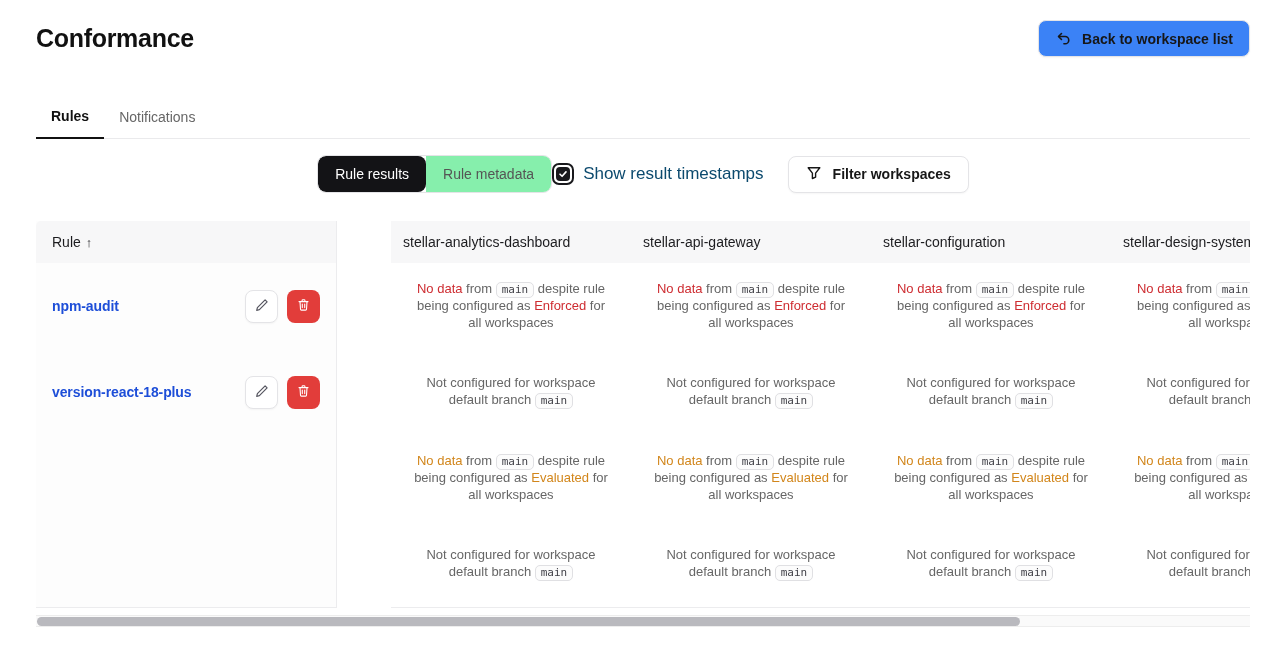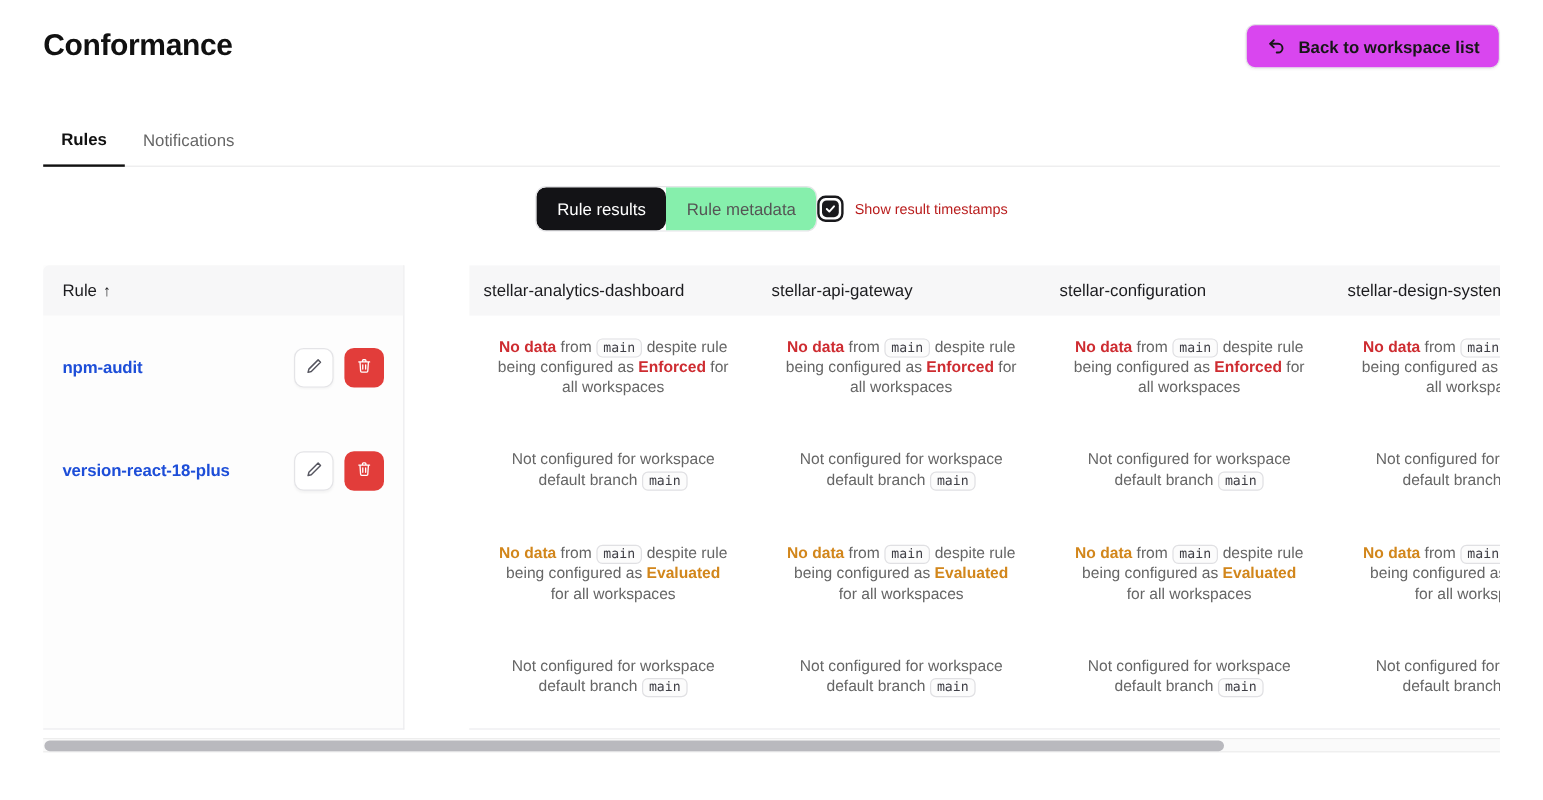--- a/index.html
+++ b/index.html
@@ -10,21 +10,21 @@
     color: #171717;
   }
   .page { padding: 0 36px; position: relative; width: 1286px; }
 
   
   .topbar { display: flex; justify-content: space-between; align-items: center; margin-top: 20px; }
   .page-title { font-size: 25px; font-weight: 700; letter-spacing: -0.3px; color: #111; }
   .back-btn {
     display: inline-flex; align-items: center; gap: 10px;
     height: 37px; padding: 0 16px;
-    background: #d946ef; border: 1px solid #e4e4e7; border-radius: 8px;
+    background: #3b82f6; border: 1px solid #e4e4e7; border-radius: 8px;
     font-size: 14px; font-weight: 600; color: #171717;
     box-shadow: 0 1px 2px rgba(0,0,0,.04); cursor: pointer;
     font-family: inherit;
   }
   .back-btn svg { display: block; }
 
   
   .tabs { display: flex; margin-top: 51px; border-bottom: 1px solid #eaeaec; }
   .tab {
     padding: 0 15px 13px 15px; font-size: 14px; font-weight: 500;
@@ -50,21 +50,21 @@
   .checkbox-group { display: flex; align-items: center; gap: 9px; cursor: pointer; }
   .checkbox {
     width: 22px; height: 22px; border: 2px solid #19191c; border-radius: 7px;
     background: #fff; display: flex; align-items: center; justify-content: center;
   }
   .checkbox-inner {
     width: 14px; height: 14px; border-radius: 4px; background: #19191c;
     display: none; align-items: center; justify-content: center;
   }
   .checkbox.checked .checkbox-inner { display: flex; }
-  .checkbox-label { font-size: 12px; color: #b91c1c; }
+  .checkbox-label { font-size: 17px; color: #0c4a6e; }
   .filter-btn {
     display: inline-flex; align-items: center; gap: 11px;
     height: 37px; padding: 0 17px;
     background: #fff; border: 1px solid #e4e4e7; border-radius: 8px;
     font-size: 14px; font-weight: 600; color: #171717;
     box-shadow: 0 1px 2px rgba(0,0,0,.04); cursor: pointer; font-family: inherit;
   }
 
   
   .table-wrap { display: flex; margin-top: 28px; gap: 46px; }
@@ -101,21 +101,21 @@
     width: 240px; flex: 0 0 240px; display: flex; align-items: center; justify-content: center;
     padding: 0 22px; text-align: center;
     font-size: 13px; line-height: 16.5px; color: #666;
   }
   .cell-text { display: block; }
   .chip {
     font-family: "DejaVu Sans Mono", monospace; font-size: 11px; color: #3f3f46;
     background: #fcfcfc; border: 1px solid #e0e0e3; border-radius: 5px;
     padding: 0px 5px 1px 5px; white-space: nowrap;
   }
-  .accent { font-weight: 700; }
+  .accent { font-weight: 400; }
 
   
   .hscroll {
     margin-top: 7px; height: 12px; background: #fafafa;
     border-top: 1px solid #ededed; border-bottom: 1px solid #ededed;
     padding: 1px 1px; position: relative;
   }
   .hscroll-thumb {
     position: absolute; left: 1px; top: 1px; height: 9px; width: 81%;
     background: #b9b9be; border-radius: 5px; cursor: pointer;
@@ -153,20 +153,26 @@
       <div class="checkbox-group">
         <span class="checkbox checked" id="ts-checkbox">
           <span class="checkbox-inner">
               <svg width="10" height="10" viewBox="0 0 10 10" fill="none">
                 <path d="M2 5.2l2.1 2.1L8 2.9" stroke="#fff" stroke-width="1.6" stroke-linecap="round" stroke-linejoin="round"></path>
               </svg>
             </span>
         </span>
         <span class="checkbox-label">Show result timestamps</span>
       </div>
+      <button class="filter-btn">
+        <span><svg width="16" height="16" viewBox="0 0 16 16" fill="none">
+              <path d="M2.2 2.8h11.6L9.6 8.1v4l-3.2 1.4V8.1L2.2 2.8z" stroke="#171717" stroke-width="1.4" stroke-linejoin="round"></path>
+            </svg></span>
+        <span>Filter workspaces</span>
+      </button>
     </div>
   </div>
 
   <div class="table-wrap">
     <div class="rule-col">
       <div class="rule-col-header">
         <span>Rule</span>
         <span class="sort-arrow">↑</span>
       </div>
       <div id="rule-rows">

